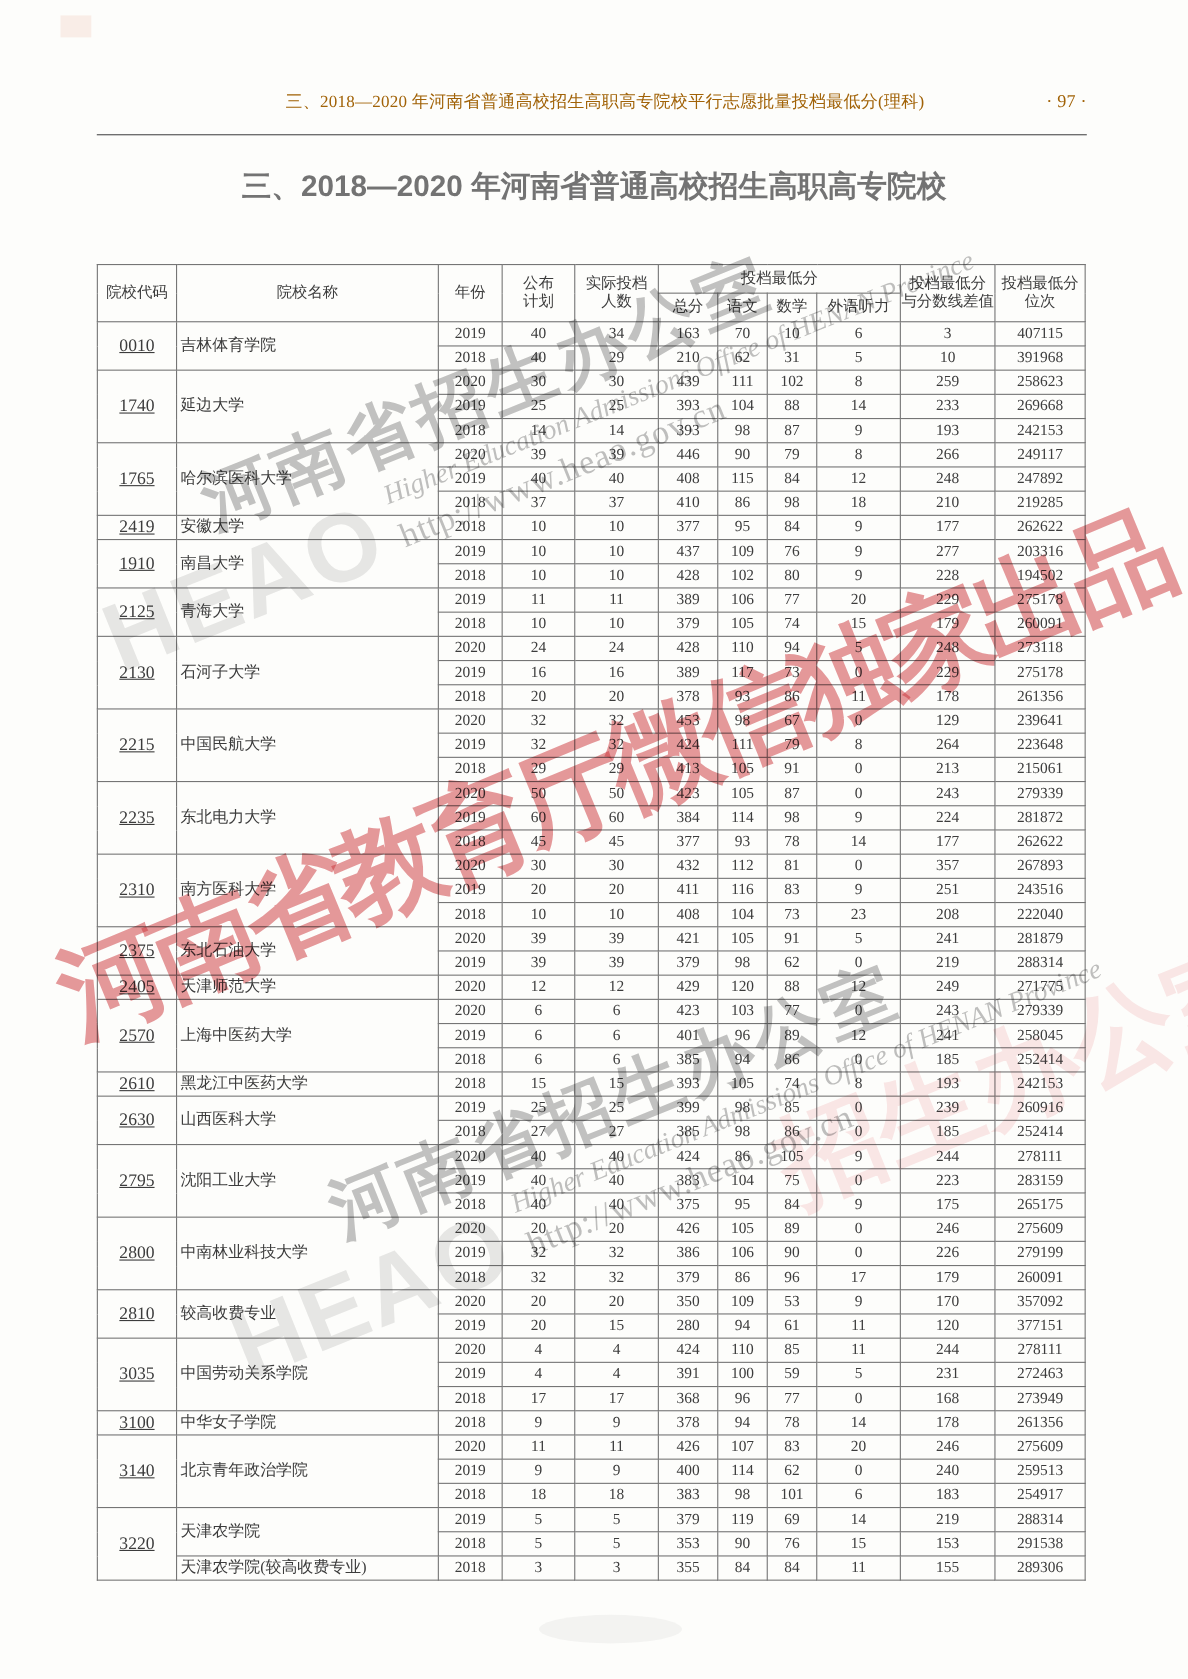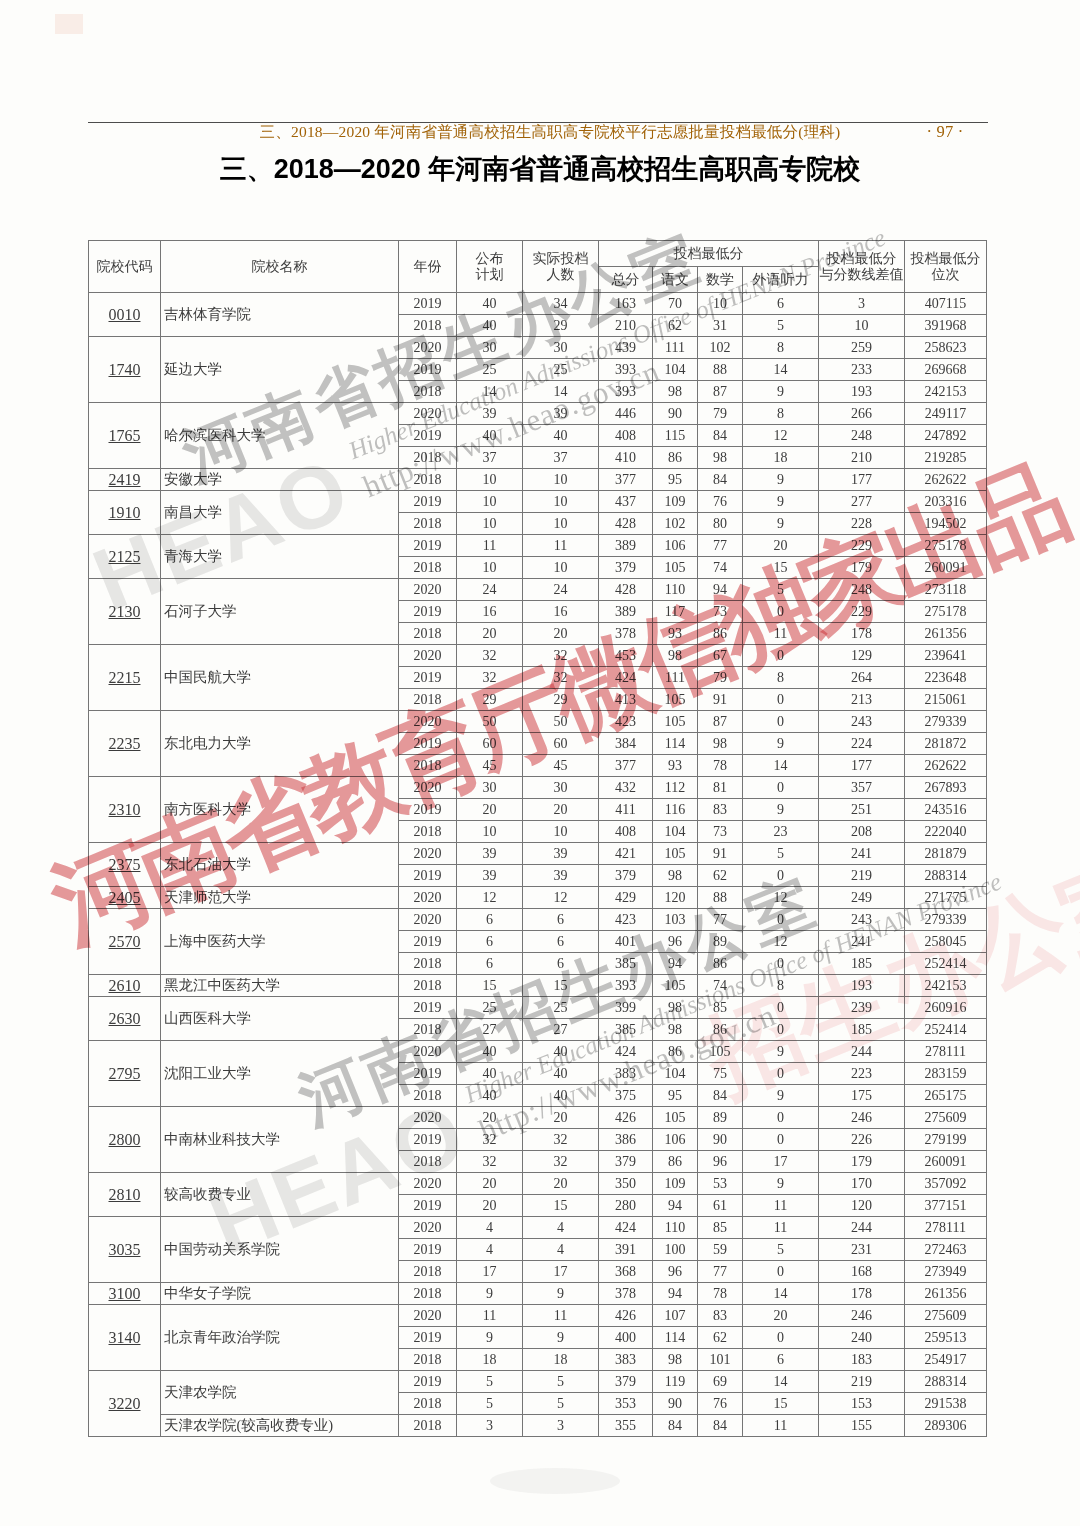--- a/index.html
+++ b/index.html
@@ -11,31 +11,31 @@
     font-family:"Liberation Serif", serif;
     color:#3d3d3d;
   }
   
   .running-head{
     position:absolute; top:82px; left:88px; width:900px;
     display:flex; align-items:baseline;
     font-size:15.5px; color:#a16207; letter-spacing:0.2px;
   }
   .rh-title{ flex:1; text-align:center; padding-left:110px; }
-  .rh-page{ width:86px; text-align:center; font-size:16.5px;margin-top:40px; }
+  .rh-page{ width:86px; text-align:right; font-size:16.5px; }
   .rule{
     position:absolute; top:122px; left:88px; width:900px;
     border-top:1.7px solid #4c4c4c;
   }
   
   .main-title{
     position:absolute; top:150px; left:0; width:100%;
     text-align:center; font-weight:bold;
     font-family:"Liberation Sans", sans-serif;
-    font-size:27px; line-height:39px; color:#000000;
+    font-size:27px; line-height:39px; color:#737373;
   }
   
   .table-wrap{ position:absolute; top:240px; left:88px; width:898px; z-index:1; }
   table{
     border-collapse:collapse; width:100%; table-layout:fixed;
     border:1.4px solid #5e5e5e;
   }
   th,td{
     border:1px solid #757575;
     text-align:center; padding:0;

